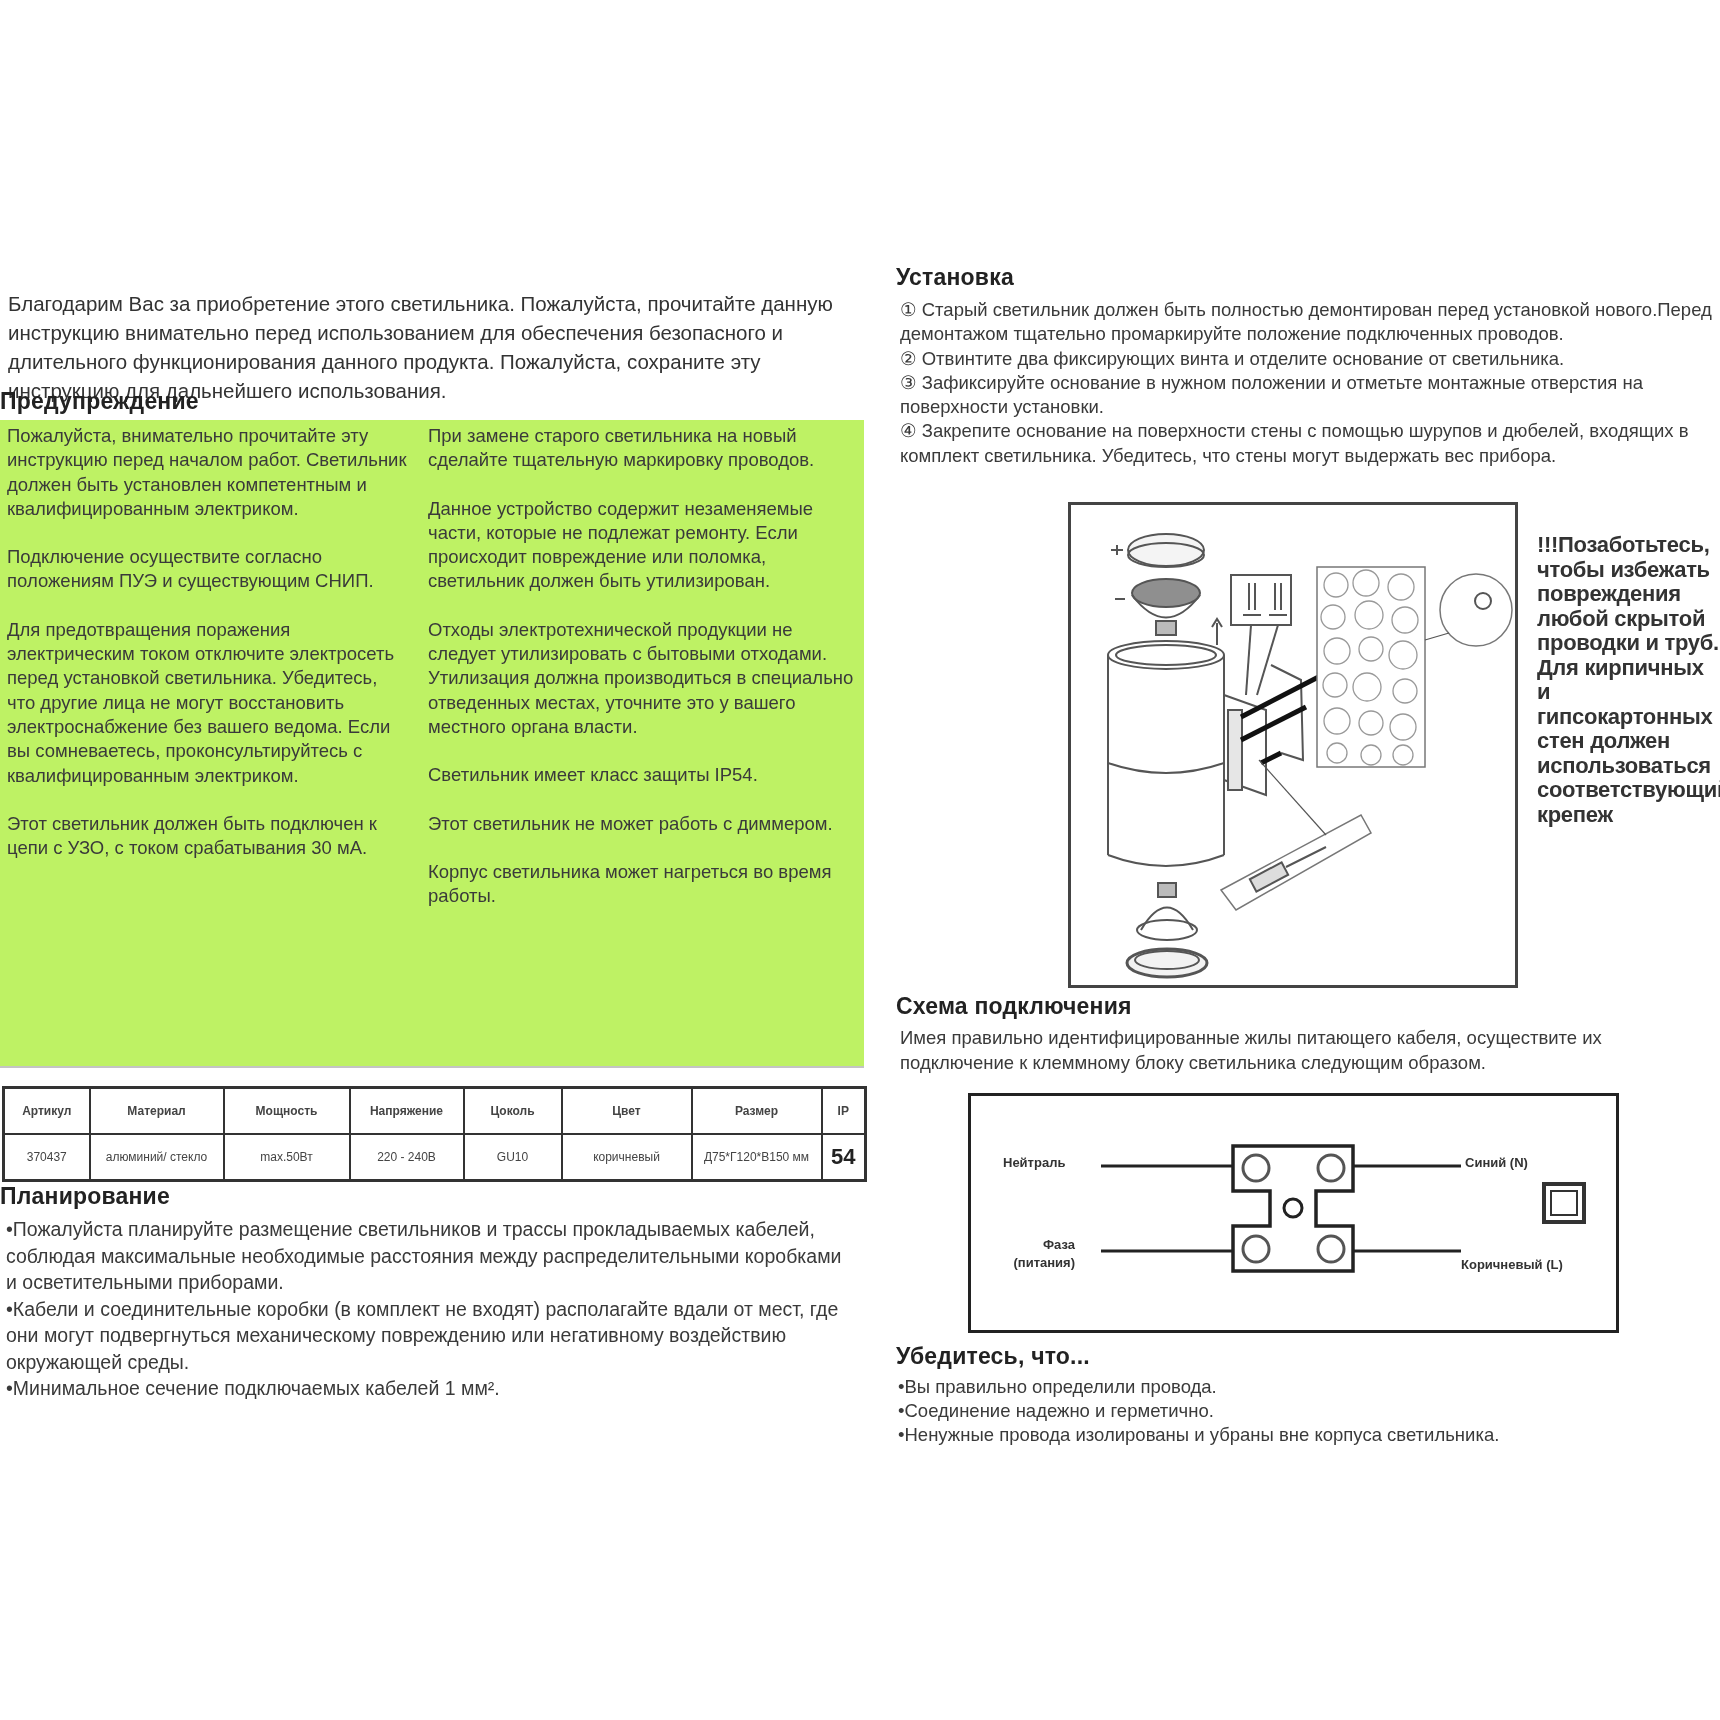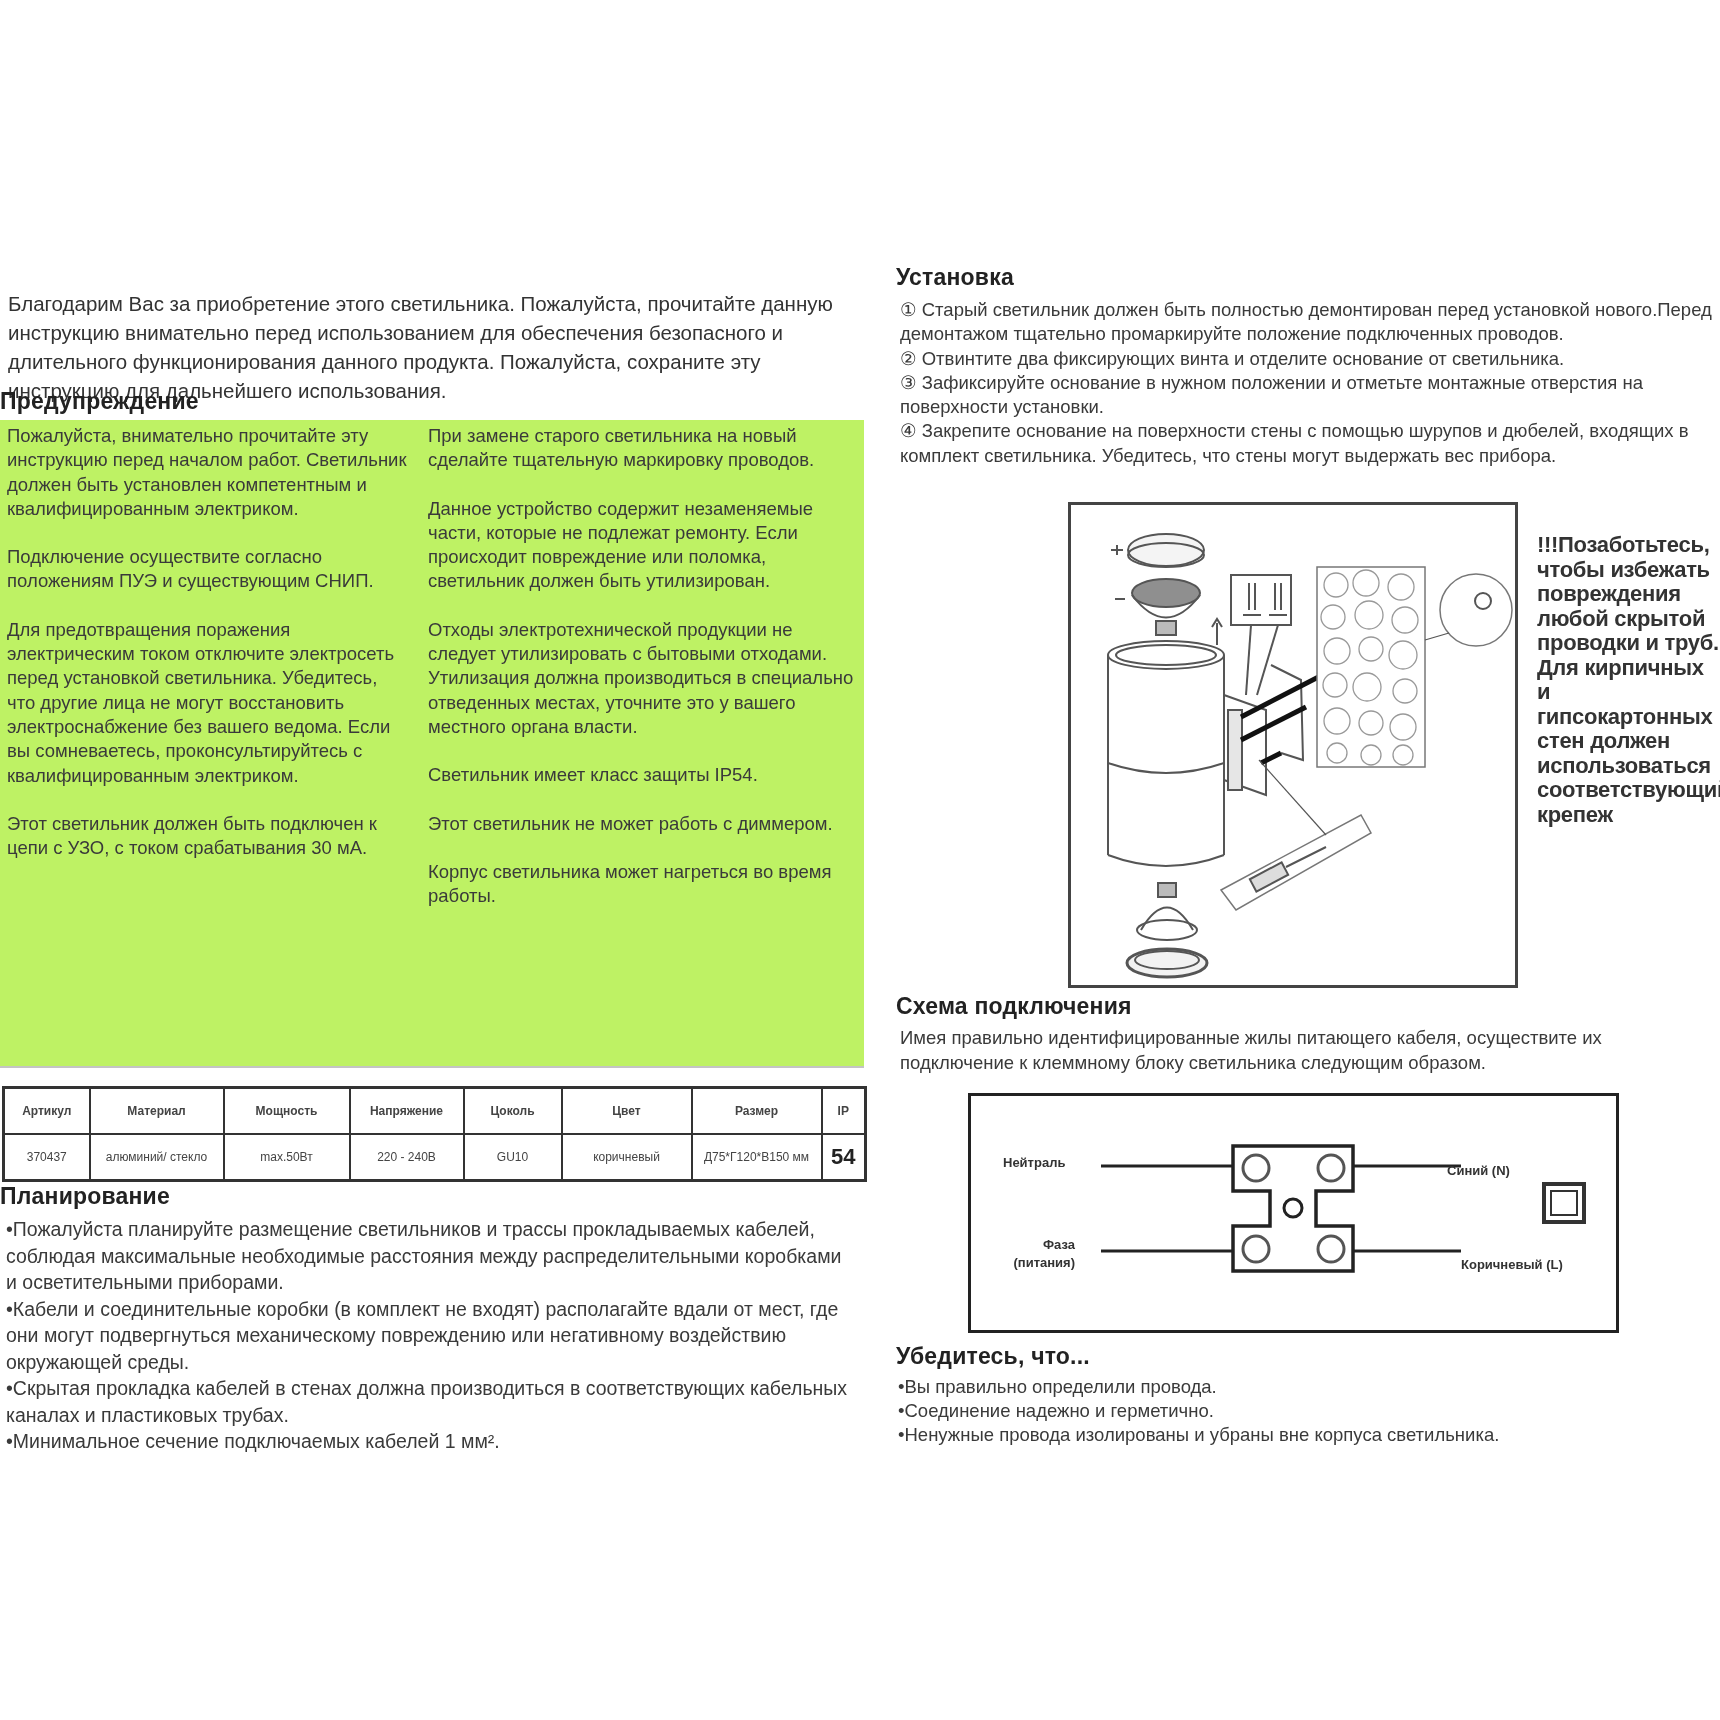--- a/index.html
+++ b/index.html
@@ -95,21 +95,20 @@
       <td>Д75*Г120*В150 мм</td>
       <td class="ip">54</td>
     </tr>
   </tbody>
 </table>
 
 <h2 class="abs h" style="left:0; top:1183px;">Планирование</h2>
 <ul class="abs bul" style="left:6px; top:1216px; width:850px;">
   <li>Пожалуйста планируйте размещение светильников и трассы прокладываемых кабелей, соблюдая максимальные необходимые расстояния между распределительными коробками и осветительными приборами.</li>
   <li>Кабели и соединительные коробки (в комплект не входят) располагайте вдали от мест, где они могут подвергнуться механическому повреждению или негативному воздействию окружающей среды.</li>
-  <li>Скрытая прокладка кабелей в стенах должна производиться в соответствующих кабельных каналах и пластиковых трубах.</li>
   <li>Минимальное сечение подключаемых кабелей 1 мм².</li>
 </ul>
 
 <h2 class="abs h" style="left:896px; top:264px;">Установка</h2>
 <div class="abs" style="left:900px; top:298px; width:818px; font-size:18.5px; line-height:24.3px; color:#3a3a3a;">
   <div>① Старый светильник должен быть полностью демонтирован перед установкой нового.Перед демонтажом тщательно промаркируйте положение подключенных проводов.</div>
   <div>② Отвинтите два фиксирующих винта и отделите основание от светильника.</div>
   <div>③ Зафиксируйте основание в нужном положении и отметьте монтажные отверстия на поверхности установки.</div>
   <div>④ Закрепите основание на поверхности стены с помощью шурупов и дюбелей, входящих в комплект светильника. Убедитесь, что стены могут выдержать вес прибора.</div>
 </div>
@@ -222,21 +221,21 @@
       <circle cx="285" cy="153" r="13"></circle>
         <circle cx="360" cy="153" r="13"></circle>
     </g>
     <g fill="none" stroke="#333">
       <rect x="573" y="88" width="40" height="38" stroke-width="4"></rect>
       <rect x="580" y="95" width="26" height="24" stroke-width="2"></rect>
     </g>
   </svg>
   <div class="wlabel" style="left:32px; top:58px;">Нейтраль</div>
   <div class="wlabel" style="left:24px; top:140px; width:80px; white-space:normal;">Фаза (питания)</div>
-  <div class="wlabel" style="left:476px; top:58px;margin-top:8px;">Синий (N)</div>
+  <div class="wlabel" style="left:494px; top:58px;">Синий (N)</div>
   <div class="wlabel" style="left:490px; top:160px;">Коричневый (L)</div>
 </div>
 
 <h2 class="abs h" style="left:896px; top:1343px;">Убедитесь, что...</h2>
 <ul class="abs bul" style="left:898px; top:1375px; width:820px;">
   <li style="font-size:18.5px; line-height:24px;">Вы правильно определили провода.</li>
   <li style="font-size:18.5px; line-height:24px;">Соединение надежно и герметично.</li>
   <li style="font-size:18.5px; line-height:24px;">Ненужные провода изолированы и убраны вне корпуса светильника.</li>
 </ul>
 

